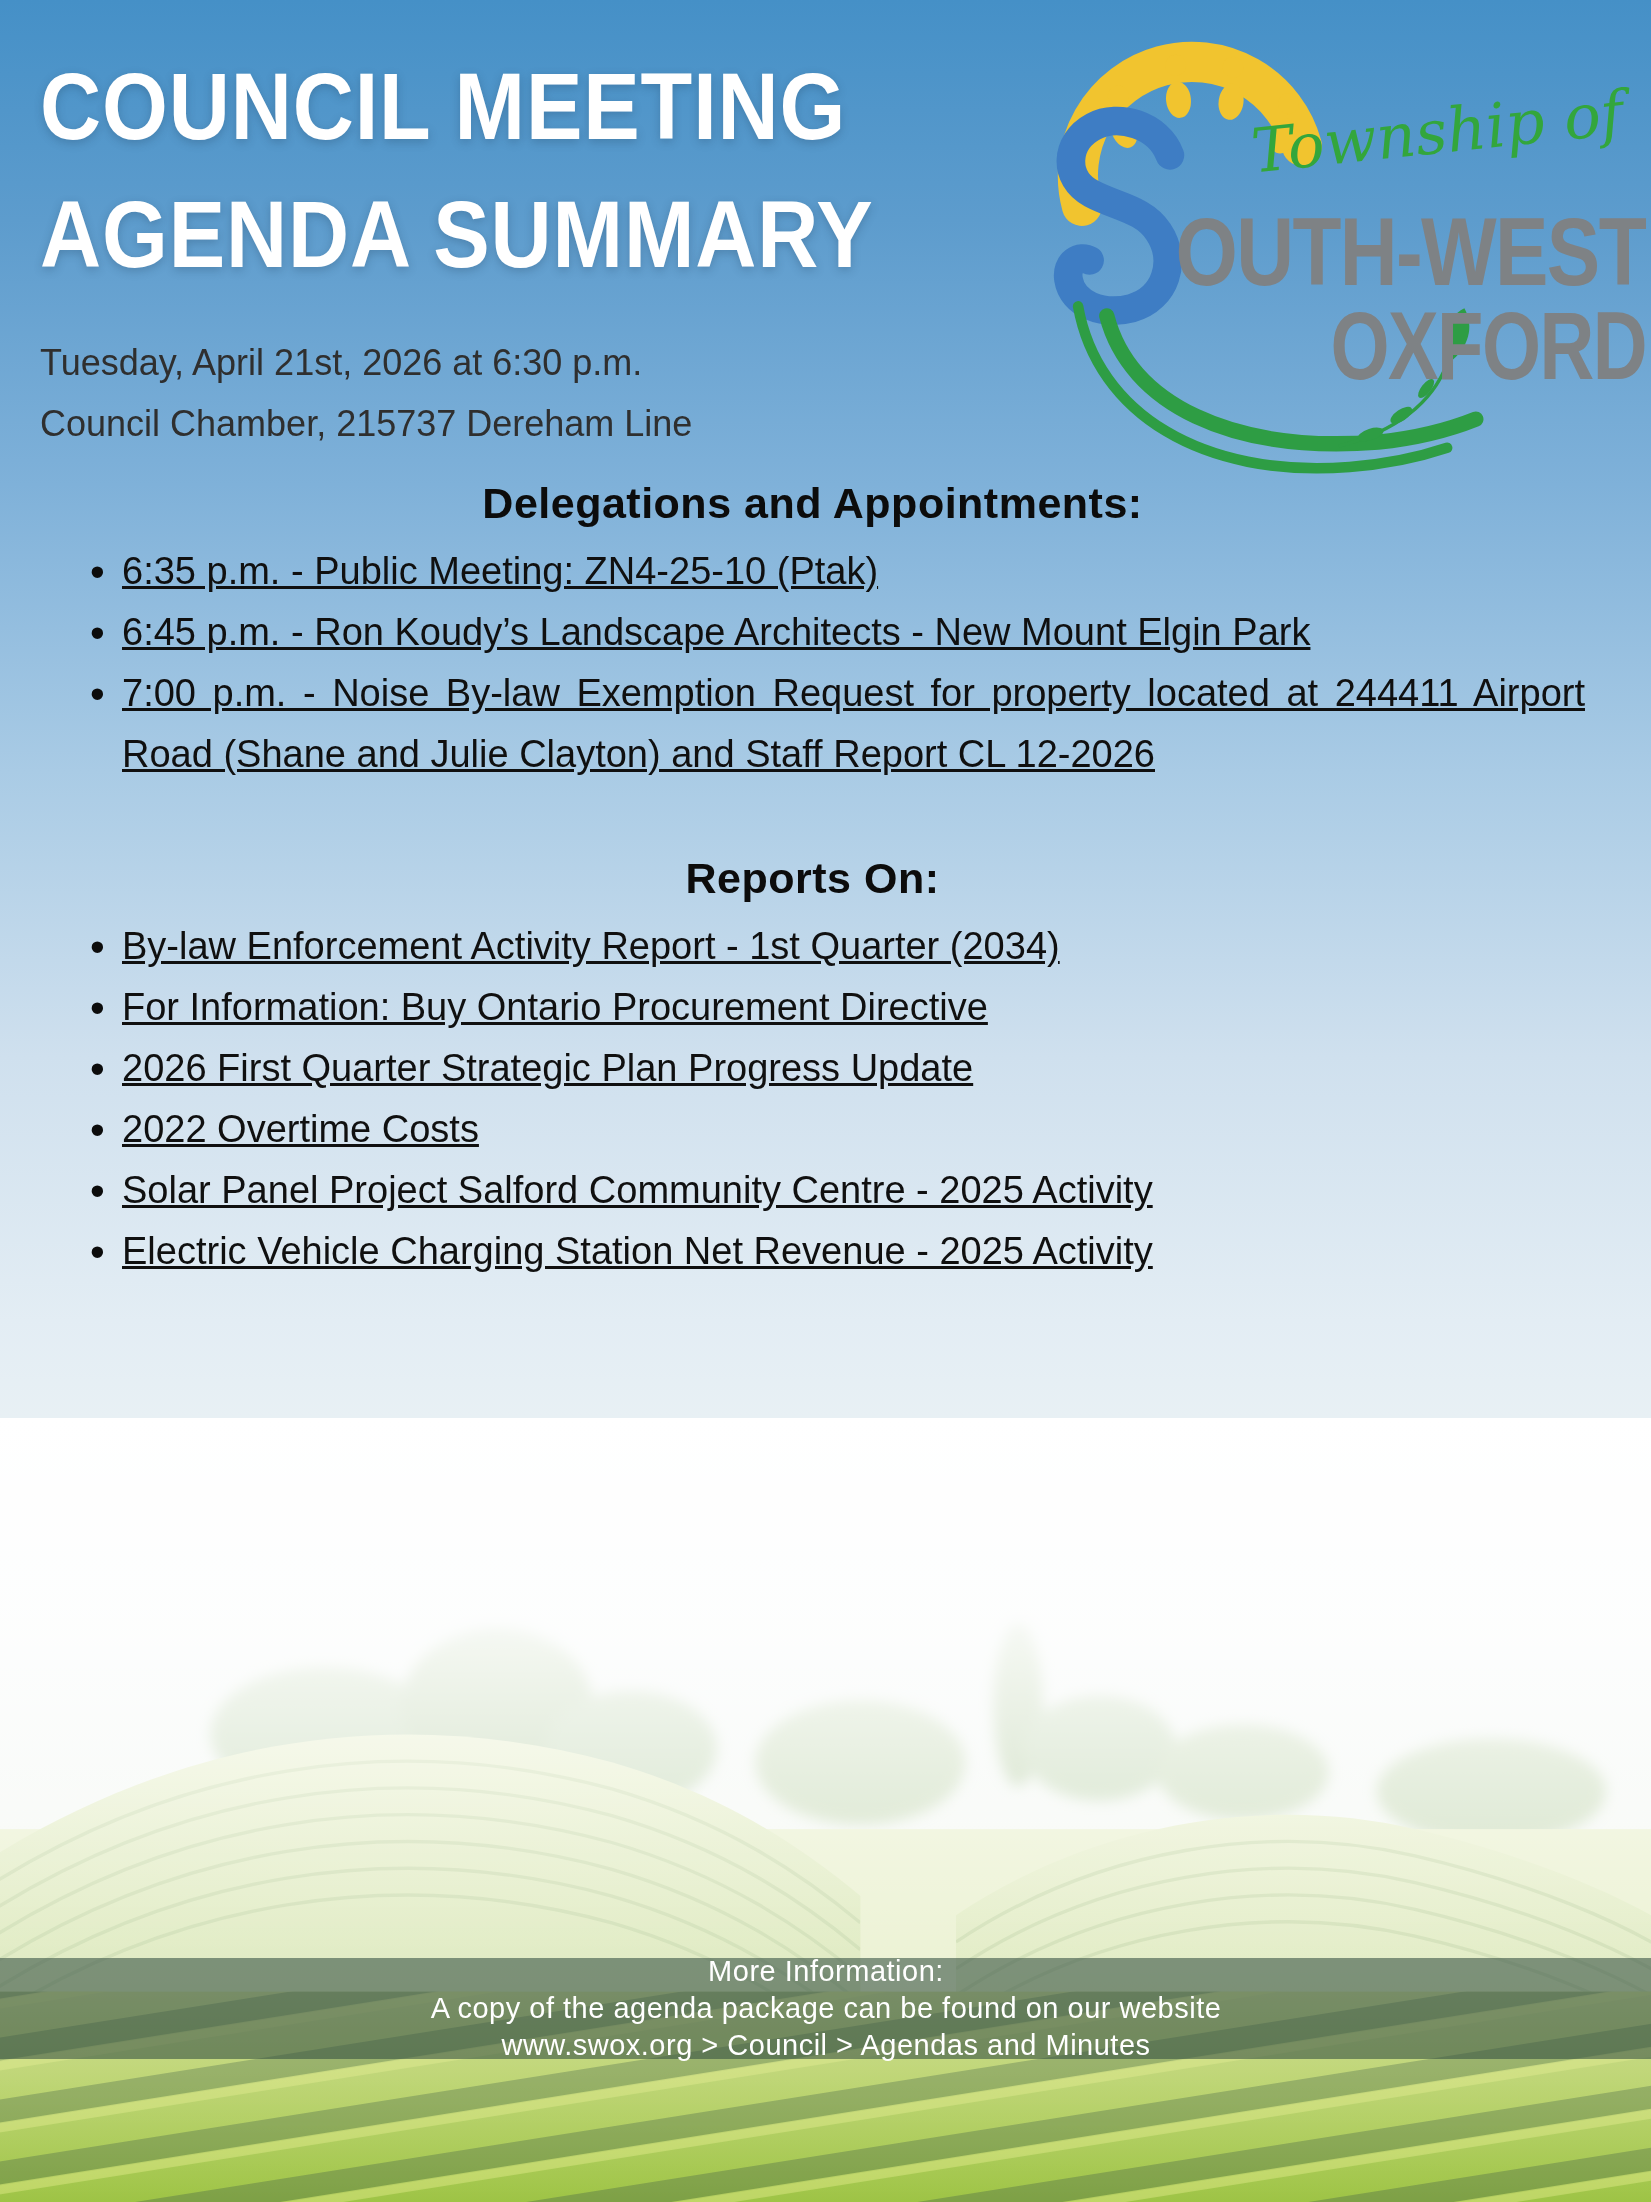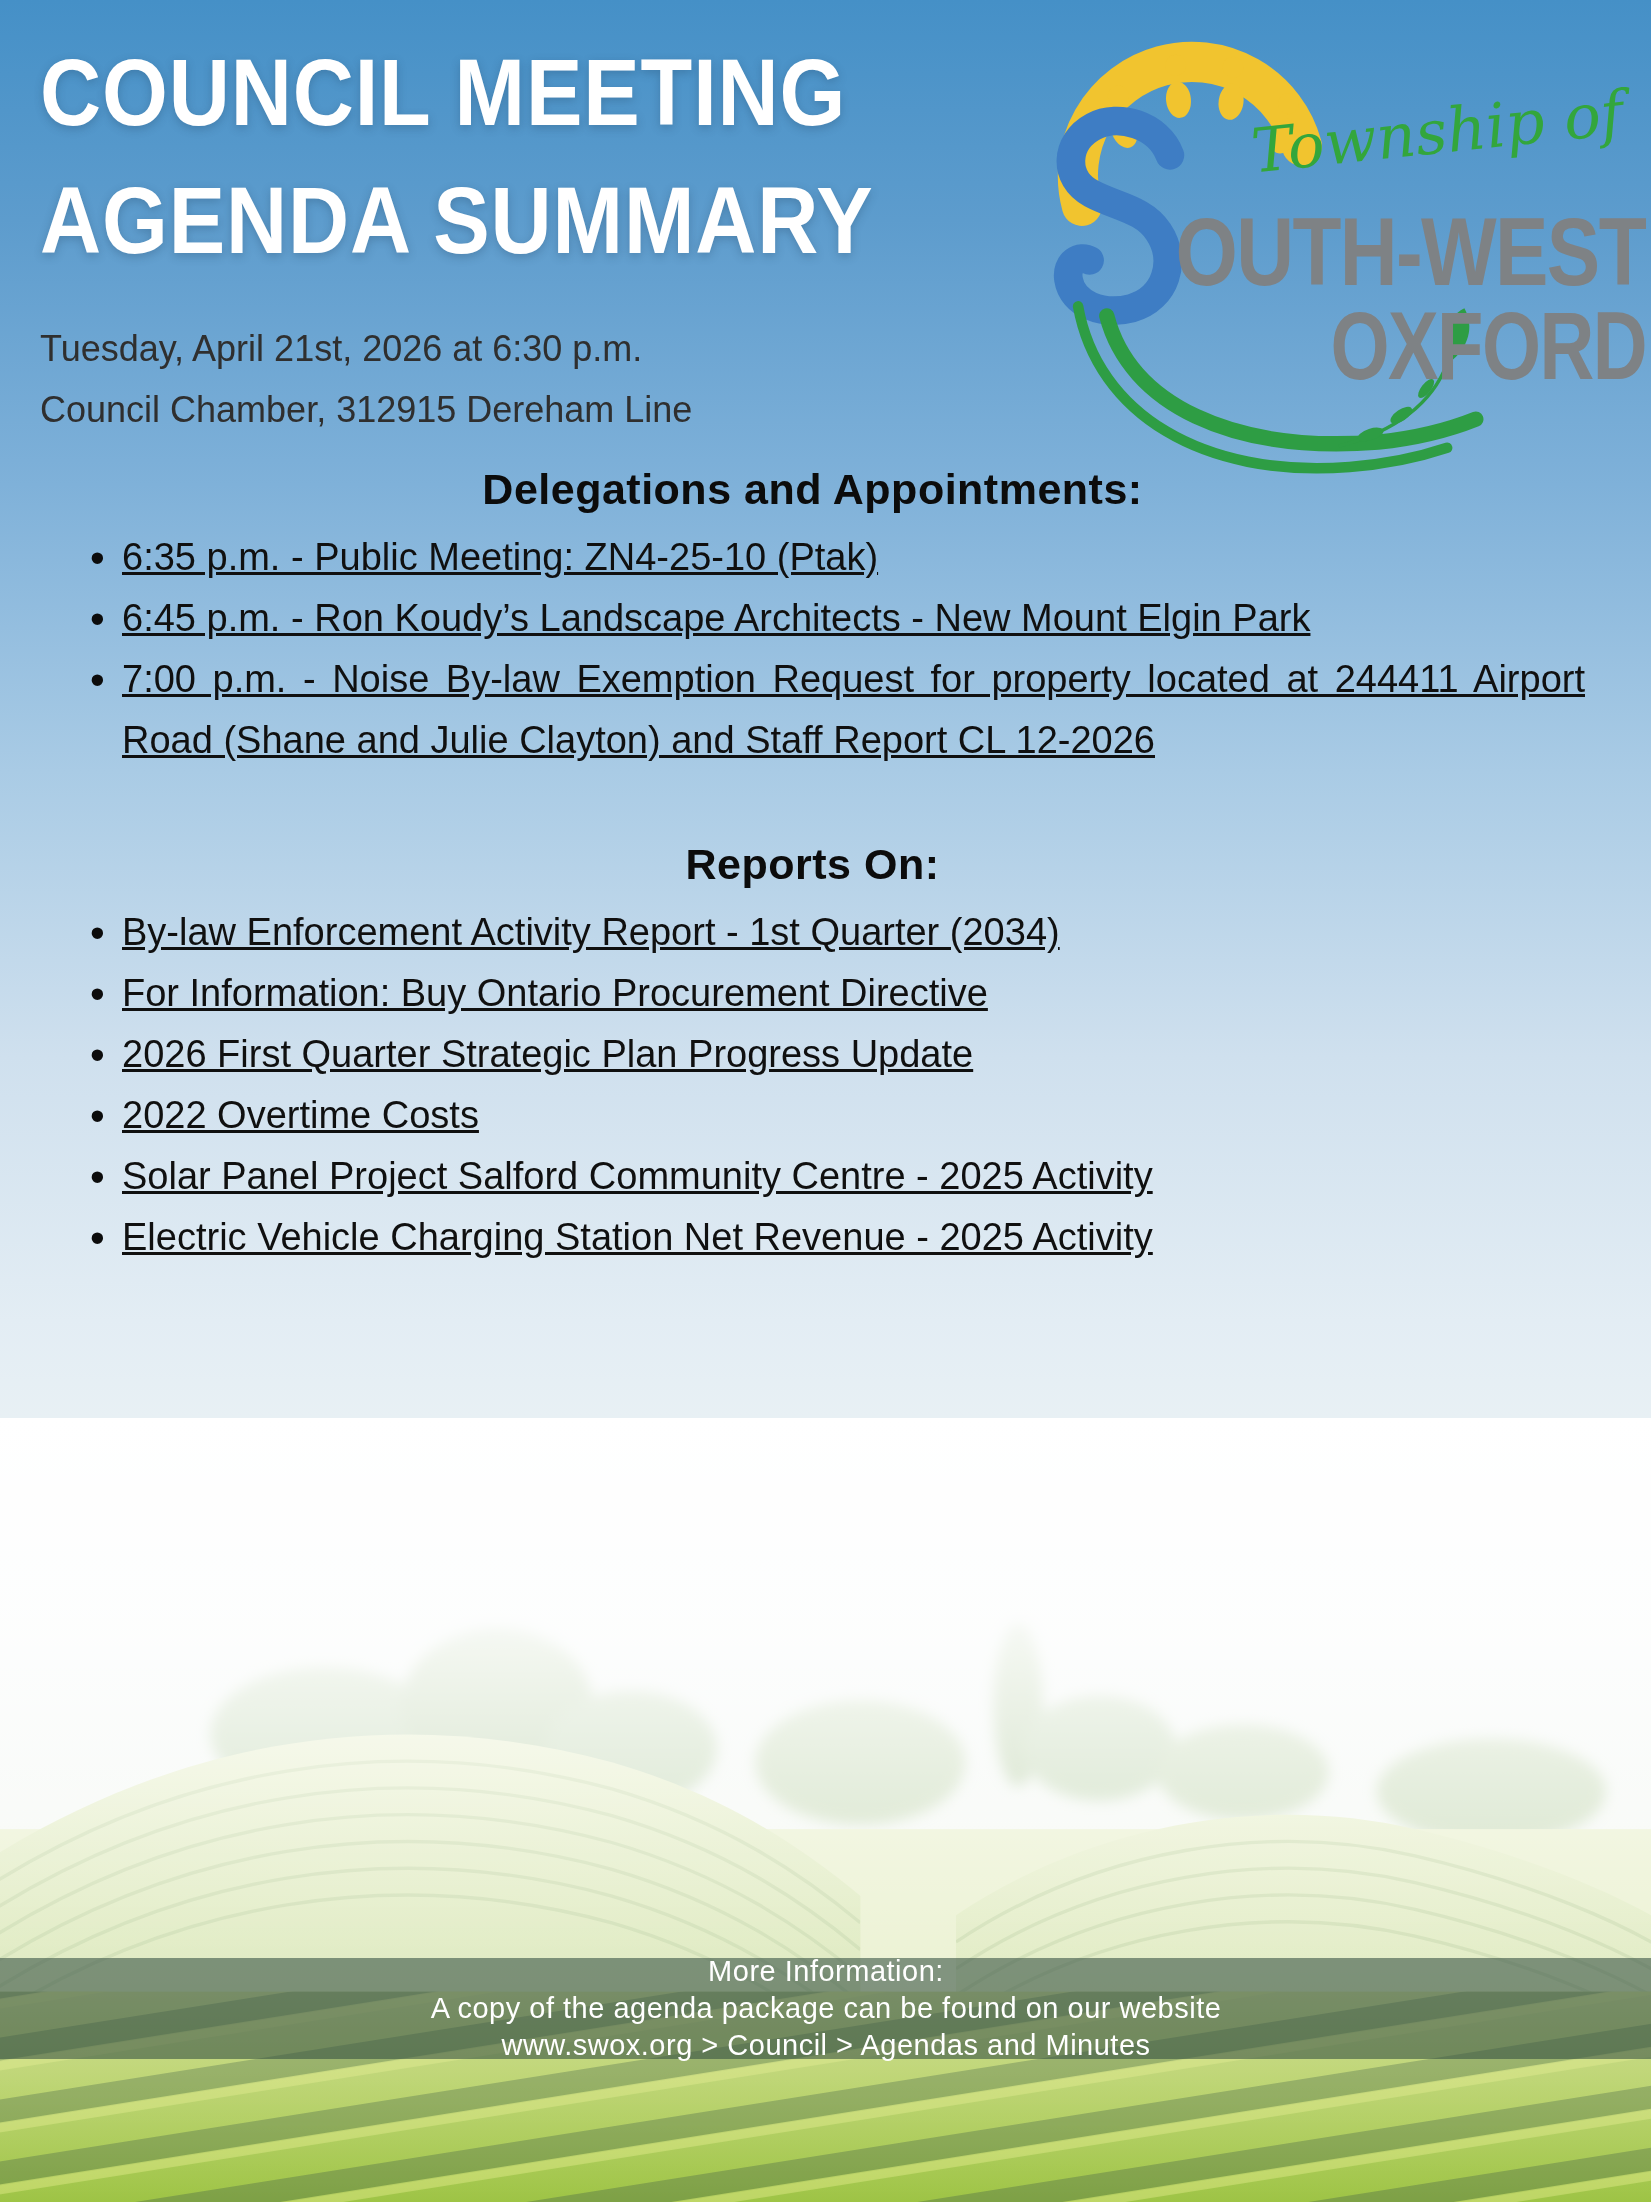--- a/index.html
+++ b/index.html
@@ -18,21 +18,21 @@
       #e3edf4 60%,
       #eef4f4 70%,
       #f3f7f2 82%,
       #f4f8ef 100%);
   }
   
   .landscape{
     position:absolute;left:0;bottom:0;width:1652px;height:784px;
   }
   
-  .content{position:absolute;left:40px;top:29px;width:1545px;}
+  .content{position:absolute;left:40px;top:43px;width:1545px;}
   h1.title{
     margin:0;color:#ffffff;
     font-size:94px;line-height:128px;font-weight:bold;
     letter-spacing:1px;
     transform:scaleX(.9);transform-origin:left top;
     text-shadow:0 2.9px 9.6px rgba(30,60,90,.28);
     white-space:nowrap;
   }
   .meta{margin-top:32.5px;color:#2f2f2f;font-size:36px;font-weight:300;line-height:61px;}
   .meta p{margin:0;}
@@ -172,21 +172,21 @@
   </svg>
 
   <div class="content">
     <h1 class="title">
       <span style="display:block">COUNCIL MEETING</span>
       <span style="display:block">AGENDA SUMMARY</span>
     </h1>
 
     <div class="meta">
       <p>Tuesday, April 21st, 2026 at 6:30 p.m.</p>
-      <p>Council Chamber, 312915 Dereham Line</p>
+      <p>Council Chamber, 215737 Dereham Line</p>
     </div>
 
     <div class="section-delegations">
       <h2 class="section-heading">Delegations and Appointments:</h2>
       <ul class="bullets">
         <li>6:35 p.m. - Public Meeting: ZN4-25-10 (Ptak)</li>
         <li>6:45 p.m. - Ron Koudy’s Landscape Architects - New Mount Elgin Park</li>
         <li>7:00 p.m. - Noise By-law Exemption Request for property located at 244411 Airport Road (Shane and Julie Clayton) and Staff Report CL 12-2026</li>
       </ul>
     </div>

